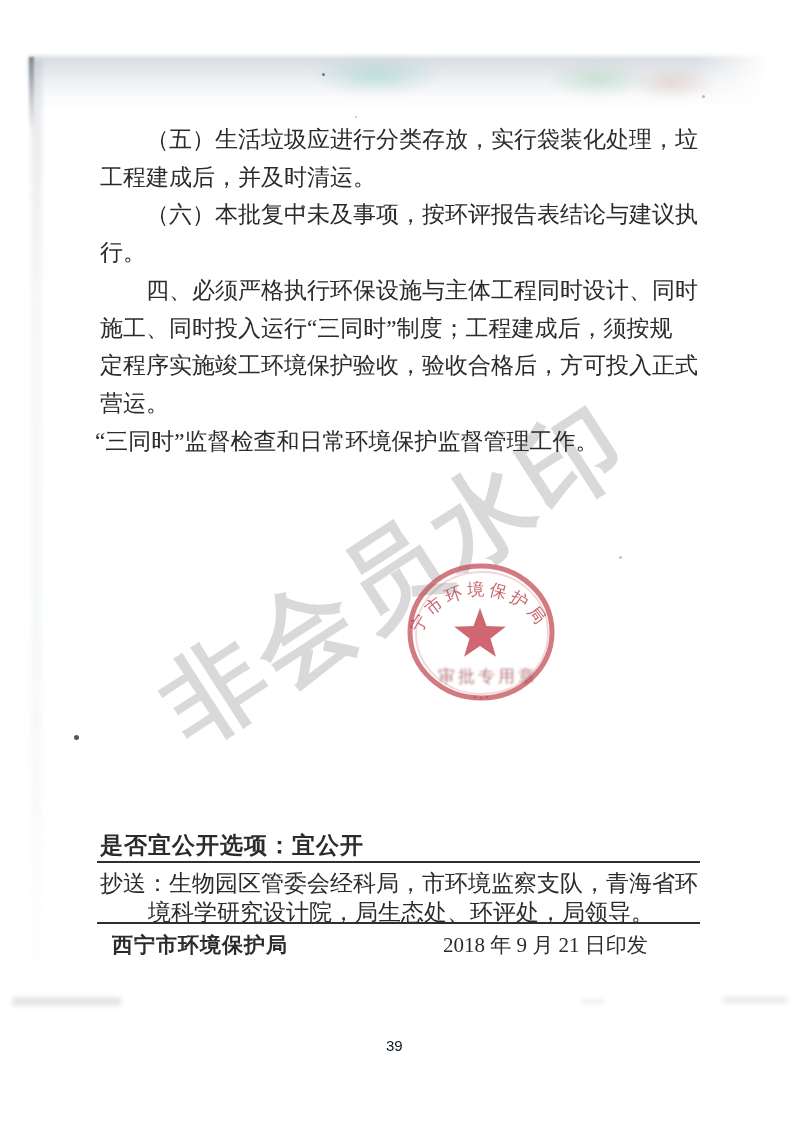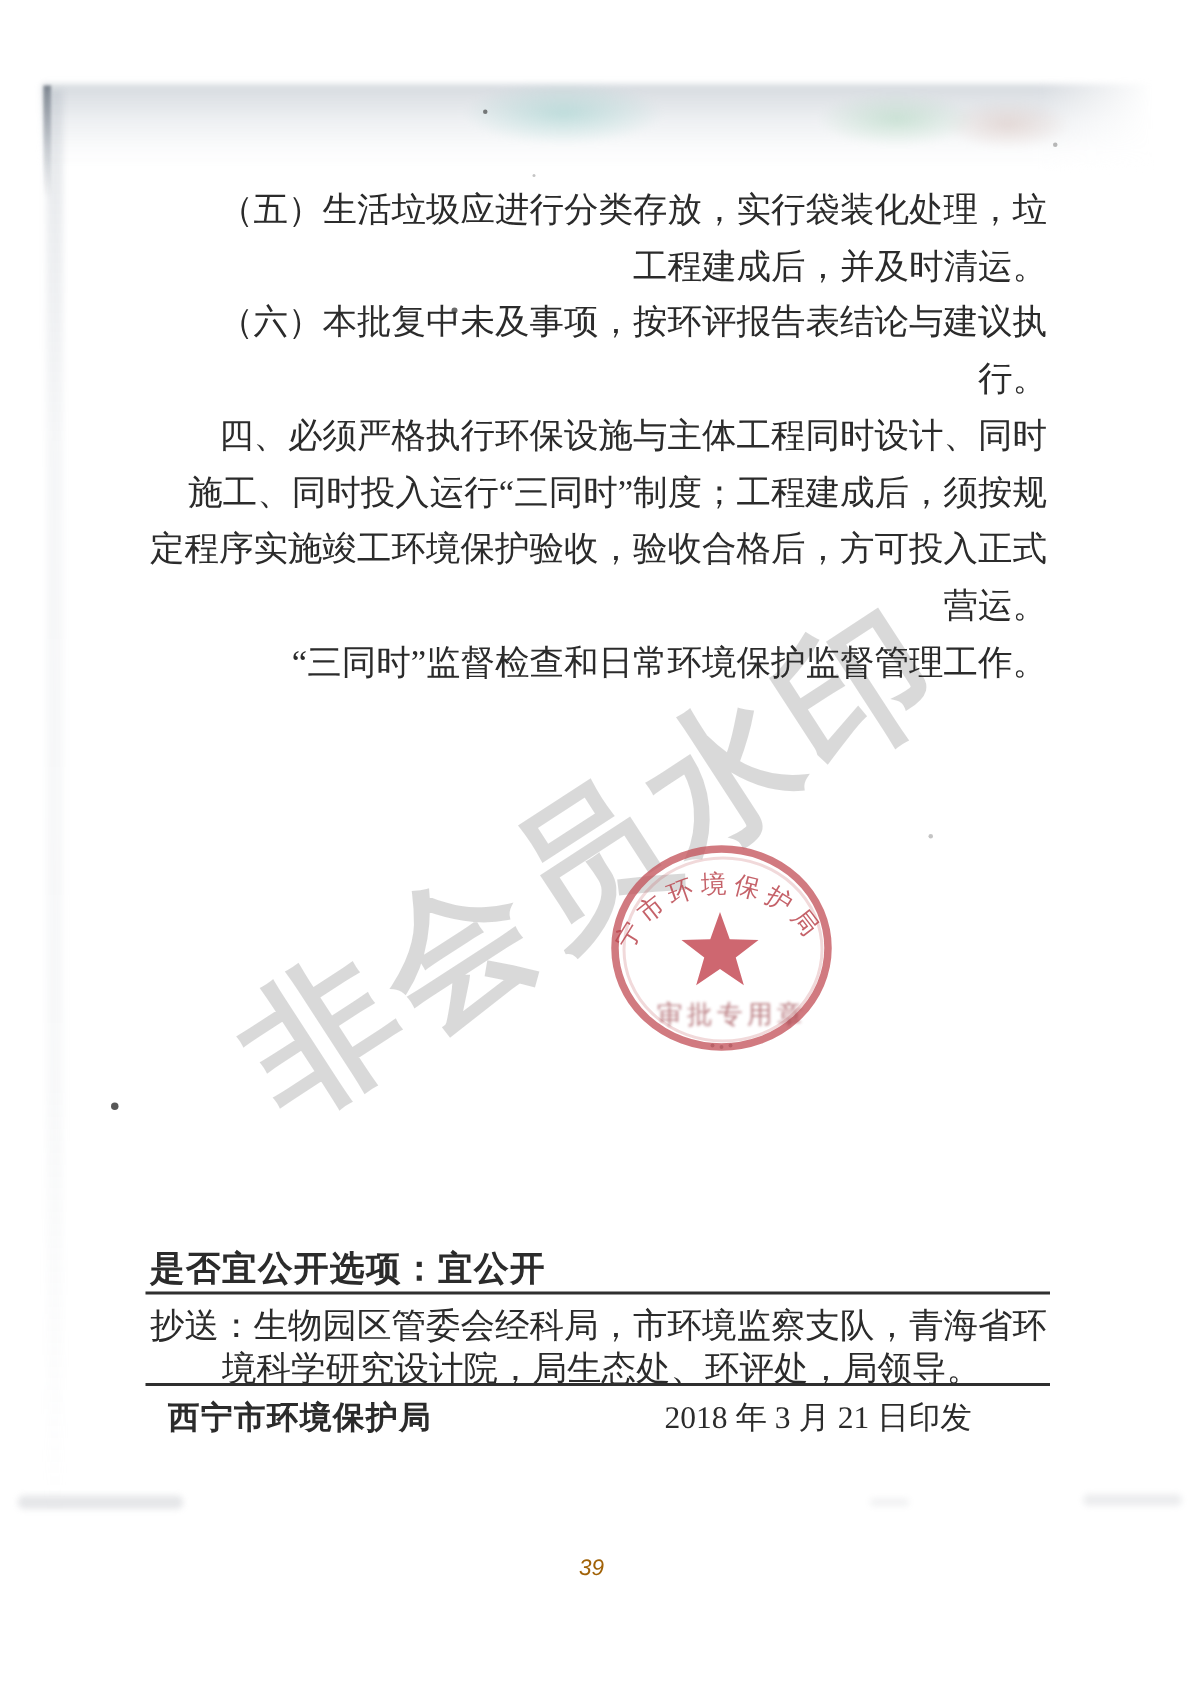--- a/index.html
+++ b/index.html
@@ -19,38 +19,38 @@
   .left-streak{position:absolute;left:31px;top:60px;width:11px;height:950px;filter:blur(2px);
     background:linear-gradient(to bottom, rgba(170,178,188,.30), rgba(198,204,212,.16) 25%, rgba(205,210,216,.14) 70%, rgba(205,210,216,0));}
 
   
   .watermark{position:absolute;left:396px;top:575px;transform:translate(-50%,-50%) rotate(-33deg);
     font-family:"Liberation Sans","DejaVu Sans",sans-serif;font-weight:700;font-size:100px;
     letter-spacing:6px;color:rgba(0,0,0,.15);white-space:nowrap;z-index:1;}
 
   
   .body-text{position:absolute;left:100px;top:121px;font-size:23px;line-height:37.7px;z-index:2;}
-  .line{white-space:nowrap;text-align:right;}
+  .line{white-space:nowrap;}
   .line.indent{padding-left:46px;}
   .line.hang{margin-left:-5px;}
 
   .date-line{position:absolute;left:397px;top:618px;font-size:22px;letter-spacing:1px;z-index:4;white-space:nowrap;}
 
   .seal{position:absolute;left:396px;top:551px;z-index:3;}
 
   
   .pub-line{position:absolute;left:100px;top:830px;font-size:23px;font-weight:700;letter-spacing:1px;white-space:nowrap;}
   .rule{position:absolute;left:97px;width:603px;height:2px;background:#2f2f2f;}
   .rule-top{top:861px;}
   .rule-bottom{top:922px;}
   .cc-1{position:absolute;left:100px;top:868px;font-size:23px;white-space:nowrap;}
   .cc-2{position:absolute;left:148px;top:897px;font-size:23px;white-space:nowrap;}
   .issuer{position:absolute;left:112px;top:931px;font-size:21px;letter-spacing:1px;white-space:nowrap;font-weight:bold;}
   .print-date{position:absolute;left:443px;top:931px;font-size:21px;white-space:nowrap;}
-  .page-num{position:absolute;left:386px;top:1037px;font-size:15px;font-family:"Liberation Sans","DejaVu Sans",sans-serif;color:#a16207;font-style:italic;}
+  .page-num{position:absolute;left:386px;top:1037px;font-size:15px;font-family:"Liberation Sans","DejaVu Sans",sans-serif;color:#0f172a;}
 
   
   .speck{position:absolute;border-radius:50%;background:#3a3a3a;}
   .sp1{left:322px;top:73px;width:3px;height:3px;opacity:.65;}
   .sp2{left:355px;top:116px;width:2px;height:2px;opacity:.3;}
   .sp3{left:702px;top:95px;width:3px;height:3px;opacity:.35;}
   .sp4{left:301px;top:205px;width:4px;height:4px;opacity:.75;}
   .sp5{left:74px;top:735px;width:5px;height:5px;opacity:.85;}
   .sp6{left:619px;top:556px;width:3px;height:3px;opacity:.3;}
   .smudge{position:absolute;filter:blur(2px);border-radius:4px;background:rgba(150,156,164,.45);}
@@ -118,21 +118,21 @@
     </g>
   </svg>
 
 
   <div class="pub-line">是否宜公开选项：宜公开</div>
   <div class="rule rule-top"></div>
   <div class="cc-1">抄送：生物园区管委会经科局，市环境监察支队，青海省环</div>
   <div class="cc-2">境科学研究设计院，局生态处、环评处，局领导。</div>
   <div class="rule rule-bottom"></div>
   <div class="issuer">西宁市环境保护局</div>
-  <div class="print-date">2018 年 3 月 21 日印发</div>
+  <div class="print-date">2018 年 9 月 21 日印发</div>
 
   <div class="page-num">39</div>
 
   <div class="speck sp1"></div>
   <div class="speck sp2"></div>
   <div class="speck sp3"></div>
   <div class="speck sp4"></div>
   <div class="speck sp5"></div>
   <div class="speck sp6"></div>
   <div class="smudge sm-left"></div>

